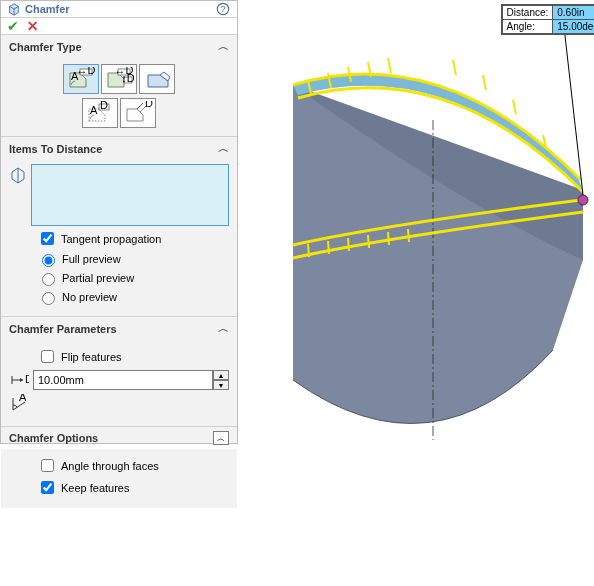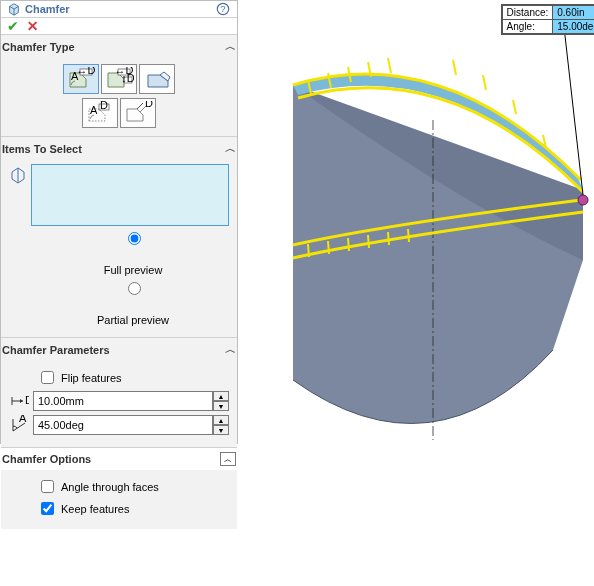--- a/index.html
+++ b/index.html
@@ -5,31 +5,31 @@
   * { box-sizing: border-box; font-family: "Segoe UI", Tahoma, sans-serif; font-size: 11px; }
   body { margin: 0; width: 594px; height: 586px; background: #fff; position: relative; overflow: hidden; }
   .panel { width: 238px; height: 444px; border: 1px solid #bdbdbd; background: #f2f2f2; display: flex; flex-direction: column; }
   .titlebar { display: flex; align-items: center; height: 24px; background: #fff; border-bottom: 1px solid #d0d0d0; padding: 0 6px; }
   .titlebar .cube { width: 14px; height: 14px; margin-right: 4px; }
   .titlebar .title { flex: 1; font-weight: bold; color: #4a6fa5; }
   .titlebar .help { width: 16px; height: 16px; color: #4a6fa5; display:flex; align-items:center; justify-content:center; cursor:pointer; }
   .okcancel { display: flex; align-items: center; height: 26px; background: #fff; border-bottom: 1px solid #d0d0d0; padding: 0 6px; gap: 8px; }
   .ok { color: #2fa52f; font-size: 14px; cursor:pointer; }
   .cancel { color: #d43b3b; font-size: 14px; font-weight: bold; cursor:pointer; }
-  .section-head { display: flex; align-items: center; justify-content: space-between; padding: 4px 1px; font-weight: bold; color: #333; cursor:pointer; }
+  .section-head { display: flex; align-items: center; justify-content: space-between; padding: 4px 8px; font-weight: bold; color: #333; cursor:pointer; }
   .section-head .chev { color: #666; }
   .section-body { padding: 4px 8px 8px 8px; border-bottom: 1px solid #d0d0d0; background: #f2f2f2; }
   .type-row { display: flex; justify-content: center; gap: 2px; margin-top: 2px; }
   .type-btn { width: 36px; height: 30px; border: 1px solid #8a8a8a; background: #fdfdfd; display:flex; align-items:center; justify-content:center; cursor:pointer; }
   .type-btn.selected { background: #d6e7f5; border: 1px solid #5b9bd5; }
   .items-row { display:flex; align-items:flex-start; gap:4px; }
   .items-icon { width:18px; height:18px; margin-top:2px; }
   .list-box { flex:1; height: 62px; background: #daf0f7; border: 1px solid #4a9fd8; }
   .cb-row { display:flex; align-items:center; gap:4px; margin: 3px 0 3px 28px; }
-  .radio-row { display:flex; align-items:center; gap:19px; margin: 3px 0 3px 28px; flex-direction: column; }
+  .radio-row { display:flex; align-items:center; gap:4px; margin: 3px 0 3px 28px; }
   .cb, .radio { width:13px; height:13px; }
   .param-row { display:flex; align-items:center; gap:4px; margin: 4px 0; }
   .param-icon { width:20px; height:20px; display:flex; align-items:center; justify-content:center; }
   .spin-wrap { flex:1; display:flex; }
   .spin-input { flex:1; height:20px; border:1px solid #7a7a7a; padding: 0 4px; background:#fff; }
   .spin-btns { width:16px; display:flex; flex-direction:column; }
   .spin-btns button { flex:1; border:1px solid #7a7a7a; background:#f0f0f0; padding:0; font-size:7px; line-height:1; cursor:pointer; }
   .opt-chev-box { width:16px; height:14px; border:1px solid #7a7a7a; display:flex; align-items:center; justify-content:center; font-size:8px; background:#fff; cursor:pointer; }
   .viewport { position:absolute; left:253px; top:0; width:356px; height:442px; background:#fff; }
   .callout { position:absolute; right:4px; top:4px; border:1px solid #555; background:#fff; font-size:10px; }
@@ -110,40 +110,48 @@
             <polygon points="4,20 4,8 14,8 20,14 20,20" fill="none" stroke="#888"></polygon>
             <line x1="14" y1="8" x2="20" y2="2" stroke="#555"></line>
             <text x="22" y="6" font-size="6">D</text>
             <path d="M17 11 L23 5" stroke="#555" stroke-width="0.7"></path>
           </svg>
       </div>
     </div>
   </div>
 
   <div class="section-head">
-    <span>Items To Select</span>
+    <span>Items To Distance</span>
     <span class="chev">︿</span>
   </div>
   <div class="section-body">
     <div class="items-row">
       <span class="items-icon">
         <svg viewBox="0 0 18 18" width="18" height="18">
             <polygon points="3,6 9,2 15,6 15,13 9,17 3,13" fill="#eef4fa" stroke="#4a6fa1"></polygon>
             <line x1="9" y1="2" x2="9" y2="17" stroke="#4a6fa1"></line>
           </svg>
       </span>
       <div class="list-box"></div>
     </div>
+    <div class="cb-row">
+      <input type="checkbox" class="cb" checked="" style="">
+      <span>Tangent propagation</span>
+    </div>
     <div class="radio-row">
       <input type="radio" class="radio" name="pv" checked="" style="">
       <span>Full preview</span>
     </div>
     <div class="radio-row">
       <input type="radio" class="radio" name="pv" style="">
       <span>Partial preview</span>
+    </div>
+    <div class="radio-row">
+      <input type="radio" class="radio" name="pv" style="">
+      <span>No preview</span>
     </div>
   </div>
 
   <div class="section-head">
     <span>Chamfer Parameters</span>
     <span class="chev">︿</span>
   </div>
   <div class="section-body">
     <div class="cb-row" style="margin-left:28px;">
       <input type="checkbox" class="cb" style="">
@@ -168,27 +176,20 @@
     </div>
     <div class="param-row">
       <span class="param-icon">
         <svg viewBox="0 0 20 20" width="20" height="20">
             <path d="M4 16 L4 4" stroke="#333"></path>
             <path d="M4 16 L16 8" stroke="#333"></path>
             <path d="M4 11 A5 5 0 0 1 8 13" fill="none" stroke="#333"></path>
             <text x="10" y="7" font-size="7">A</text>
           </svg>
       </span>
-      <div class="spin-wrap">
-        <input class="spin-input" value="45.00deg" style="">
-        <div class="spin-btns">
-          <button>▲</button>
-          <button>▼</button>
-        </div>
-      </div>
     </div>
   </div>
 
   <div class="section-head">
     <span>Chamfer Options</span>
     <span class="opt-chev-box">︿</span>
   </div>
   <div class="section-body" style="border-bottom:none;">
     <div class="cb-row">
       <input type="checkbox" class="cb" style="">

